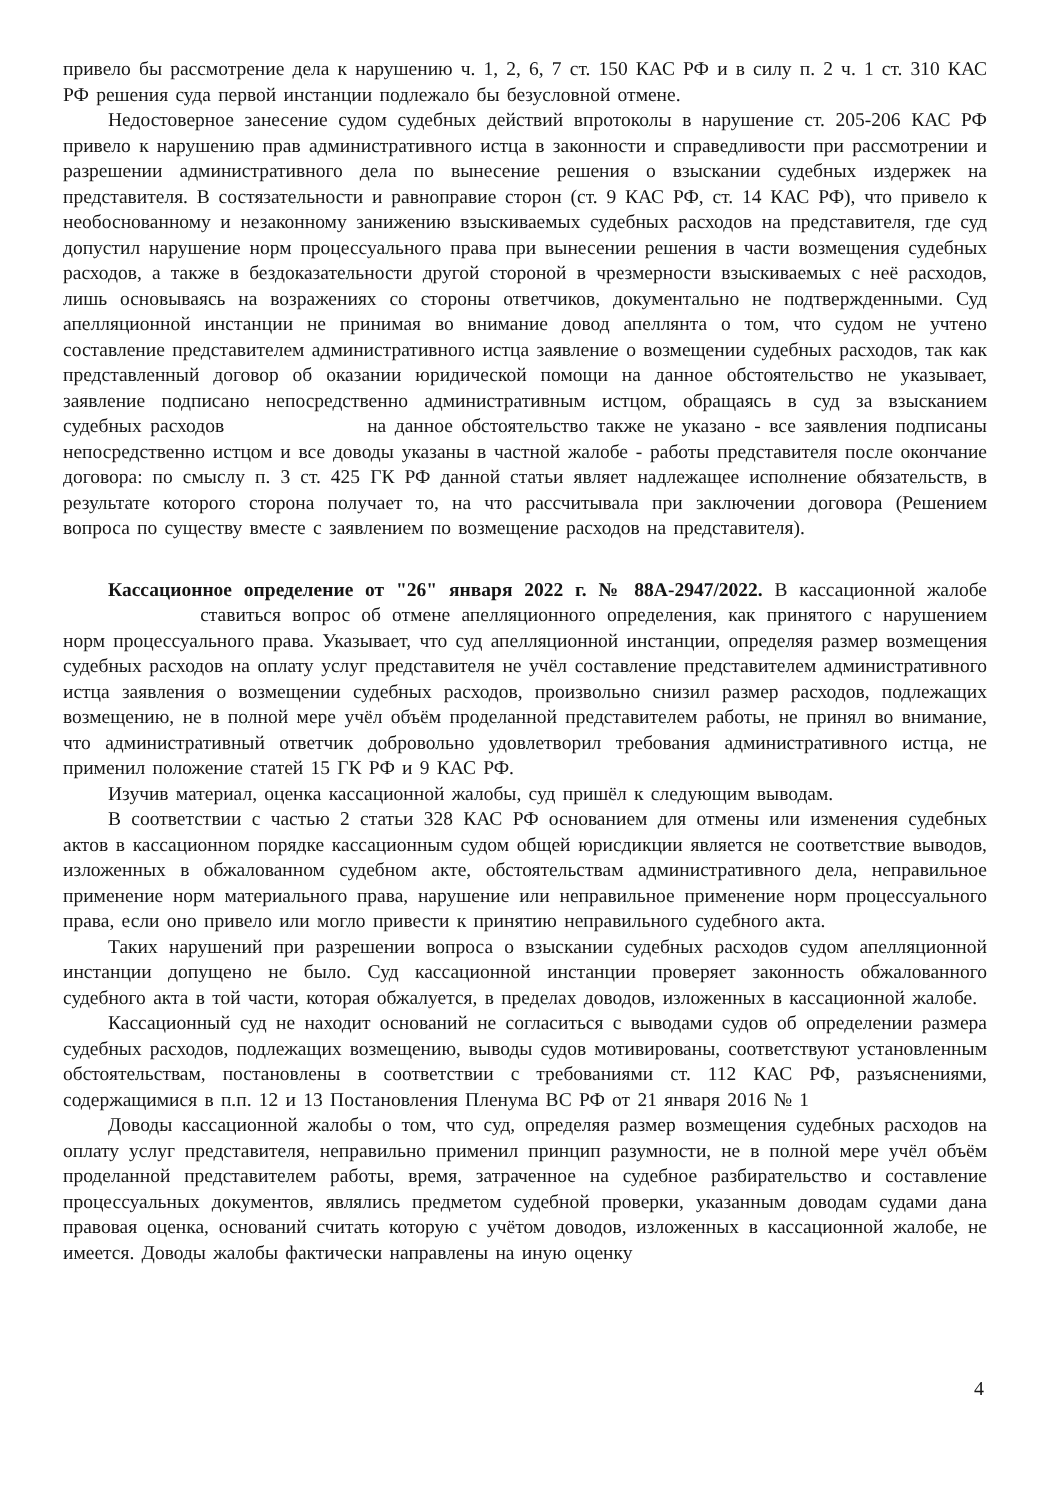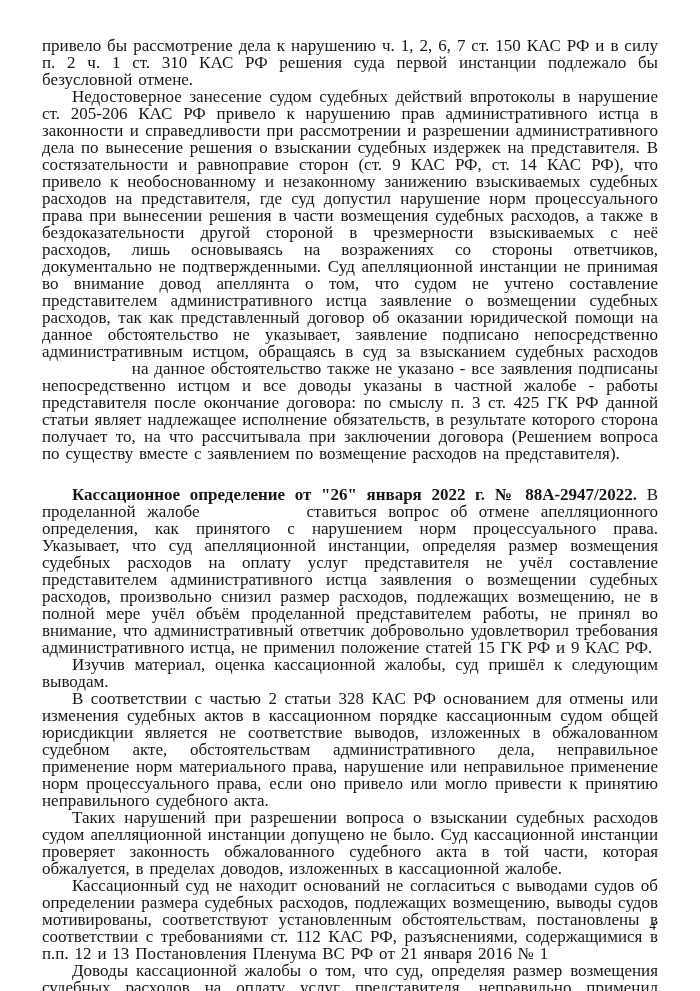--- a/index.html
+++ b/index.html
@@ -17,21 +17,21 @@
     color: #161616;
   }
   .text-block {
     position: absolute;
     top: 37px;
     left: 42px;
     width: 616px;
   }
   .text-block p {
     margin: 0;
-    font-size: 17px;
+    font-size: 13px;
     line-height: 17px;
     text-align: justify;
     word-spacing: 1.6px;
   }
   .indent {
     text-indent: 30px;
   }
   .heading-par {
     margin-top: 24px !important;
   }
@@ -66,21 +66,21 @@
     </p>
 
     <p class="indent">
       <span>Недостоверное занесение судом судебных действий впротоколы в нарушение ст. 205-206 КАС РФ привело к нарушению прав административного истца в законности и справедливости при рассмотрении и разрешении административного дела по вынесение решения о взыскании судебных издержек на представителя. В состязательности и равноправие сторон (ст. 9 КАС РФ, ст. 14 КАС РФ), что привело к необоснованному и незаконному занижению взыскиваемых судебных расходов на представителя, где суд допустил нарушение норм процессуального права при вынесении решения в части возмещения судебных расходов, а также в бездоказательности другой стороной в чрезмерности взыскиваемых с неё расходов, лишь основываясь на возражениях со стороны ответчиков, документально не подтвержденными. Суд апелляционной инстанции не принимая во внимание довод апеллянта о том, что судом не учтено составление представителем административного истца заявление о возмещении судебных расходов, так как представленный договор об оказании юридической помощи на данное обстоятельство не указывает, заявление подписано непосредственно административным истцом, обращаясь в суд за взысканием судебных расходов</span>
       <span class="gap gap-p2"></span>
       <span>на данное обстоятельство также не указано - все заявления подписаны непосредственно истцом и все доводы указаны в частной жалобе - работы представителя после окончание договора: по смыслу п. 3 ст. 425 ГК РФ данной статьи являет надлежащее исполнение обязательств, в результате которого сторона получает то, на что рассчитывала при заключении договора (Решением вопроса по существу вместе с заявлением по возмещение расходов на представителя).</span>
     </p>
 
     <p class="indent heading-par">
       <b>Кассационное определение от "26" января 2022 г. № 88А-2947/2022.</b>
-      <span>В проделанной жалобе</span>
+      <span>В кассационной жалобе</span>
       <span class="gap gap-p3"></span>
       <span>ставиться вопрос об отмене апелляционного определения, как принятого с нарушением норм процессуального права. Указывает, что суд апелляционной инстанции, определяя размер возмещения судебных расходов на оплату услуг представителя не учёл составление представителем административного истца заявления о возмещении судебных расходов, произвольно снизил размер расходов, подлежащих возмещению, не в полной мере учёл объём проделанной представителем работы, не принял во внимание, что административный ответчик добровольно удовлетворил требования административного истца, не применил положение статей 15 ГК РФ и 9 КАС РФ.</span>
     </p>
 
     <p class="indent">
       <span>Изучив материал, оценка кассационной жалобы, суд пришёл к следующим выводам.</span>
     </p>
 
     <p class="indent">
       <span>В соответствии с частью 2 статьи 328 КАС РФ основанием для отмены или изменения судебных актов в кассационном порядке кассационным судом общей юрисдикции является не соответствие выводов, изложенных в обжалованном судебном акте, обстоятельствам административного дела, неправильное применение норм материального права, нарушение или неправильное применение норм процессуального права, если оно привело или могло привести к принятию неправильного судебного акта.</span>

